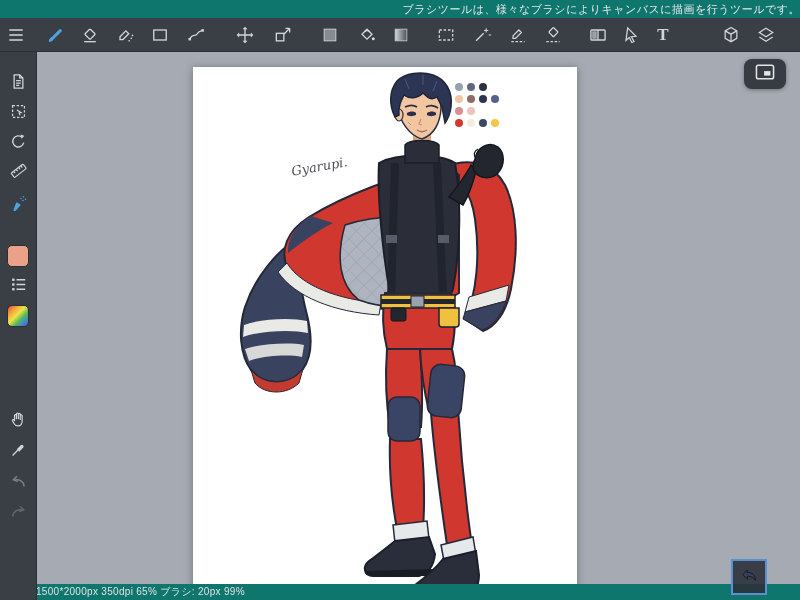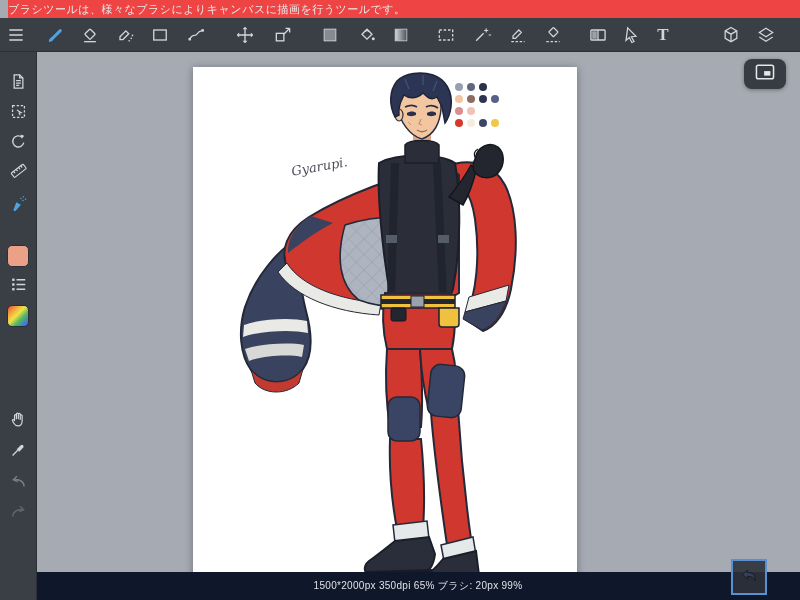--- a/index.html
+++ b/index.html
@@ -3,22 +3,22 @@
 <meta charset="utf-8">
 <style>
   html,body{margin:0;padding:0;}
   body{
     width:800px;height:600px;position:relative;overflow:hidden;
     background:#a6abb3;font-family:"Liberation Sans",sans-serif;
     -webkit-font-smoothing:antialiased;
   }
   
   .tooltip-bar{
-    position:absolute;top:0;left:8px;right:0;height:18px;background:#ef4444;
-    color:#e9eaec;font-size:11px;display:flex;align-items:center;justify-content:flex-start;
+    position:absolute;top:0;left:0;right:0;height:18px;background:#0f766e;
+    color:#e9eaec;font-size:11px;display:flex;align-items:center;justify-content:flex-end;
     z-index:10;letter-spacing:.5px;
   }
   
   .toolbar{
     position:absolute;top:18px;left:0;right:0;height:33px;background:#3a3e45;
     border-bottom:1px solid #2c3036;display:flex;align-items:center;z-index:9;
   }
   .ticon{
     width:26px;height:26px;display:flex;align-items:center;justify-content:center;
     color:#d2d5d9;flex:0 0 auto;
@@ -57,22 +57,22 @@
     background:#373b42;display:flex;align-items:center;justify-content:center;color:#e4e6e8;
     box-shadow:0 1px 4px rgba(0,0,0,.35);z-index:6;
   }
   .undo-float{
     position:absolute;bottom:5px;right:33px;width:32px;height:32px;
     background:rgba(44,49,58,.9);border:2px solid #5b8fd4;display:flex;align-items:center;
     justify-content:center;color:#33405e;z-index:7;
   }
   
   .status-bar{
-    position:absolute;bottom:0;left:36px;right:0;height:28px;background:#0f172a;
-    color:#dfe1e4;font-size:10px;display:flex;align-items:center;justify-content:center;
+    position:absolute;bottom:0;left:36px;right:0;height:16px;background:#0f766e;
+    color:#dfe1e4;font-size:10px;display:flex;align-items:center;justify-content:flex-start;
     z-index:5;letter-spacing:.3px;
   }
 </style>
 </head>
 <body>
 
 <div class="tooltip-bar">
   <span>ブラシツールは、様々なブラシによりキャンバスに描画を行うツールです。</span>
 </div>
 

